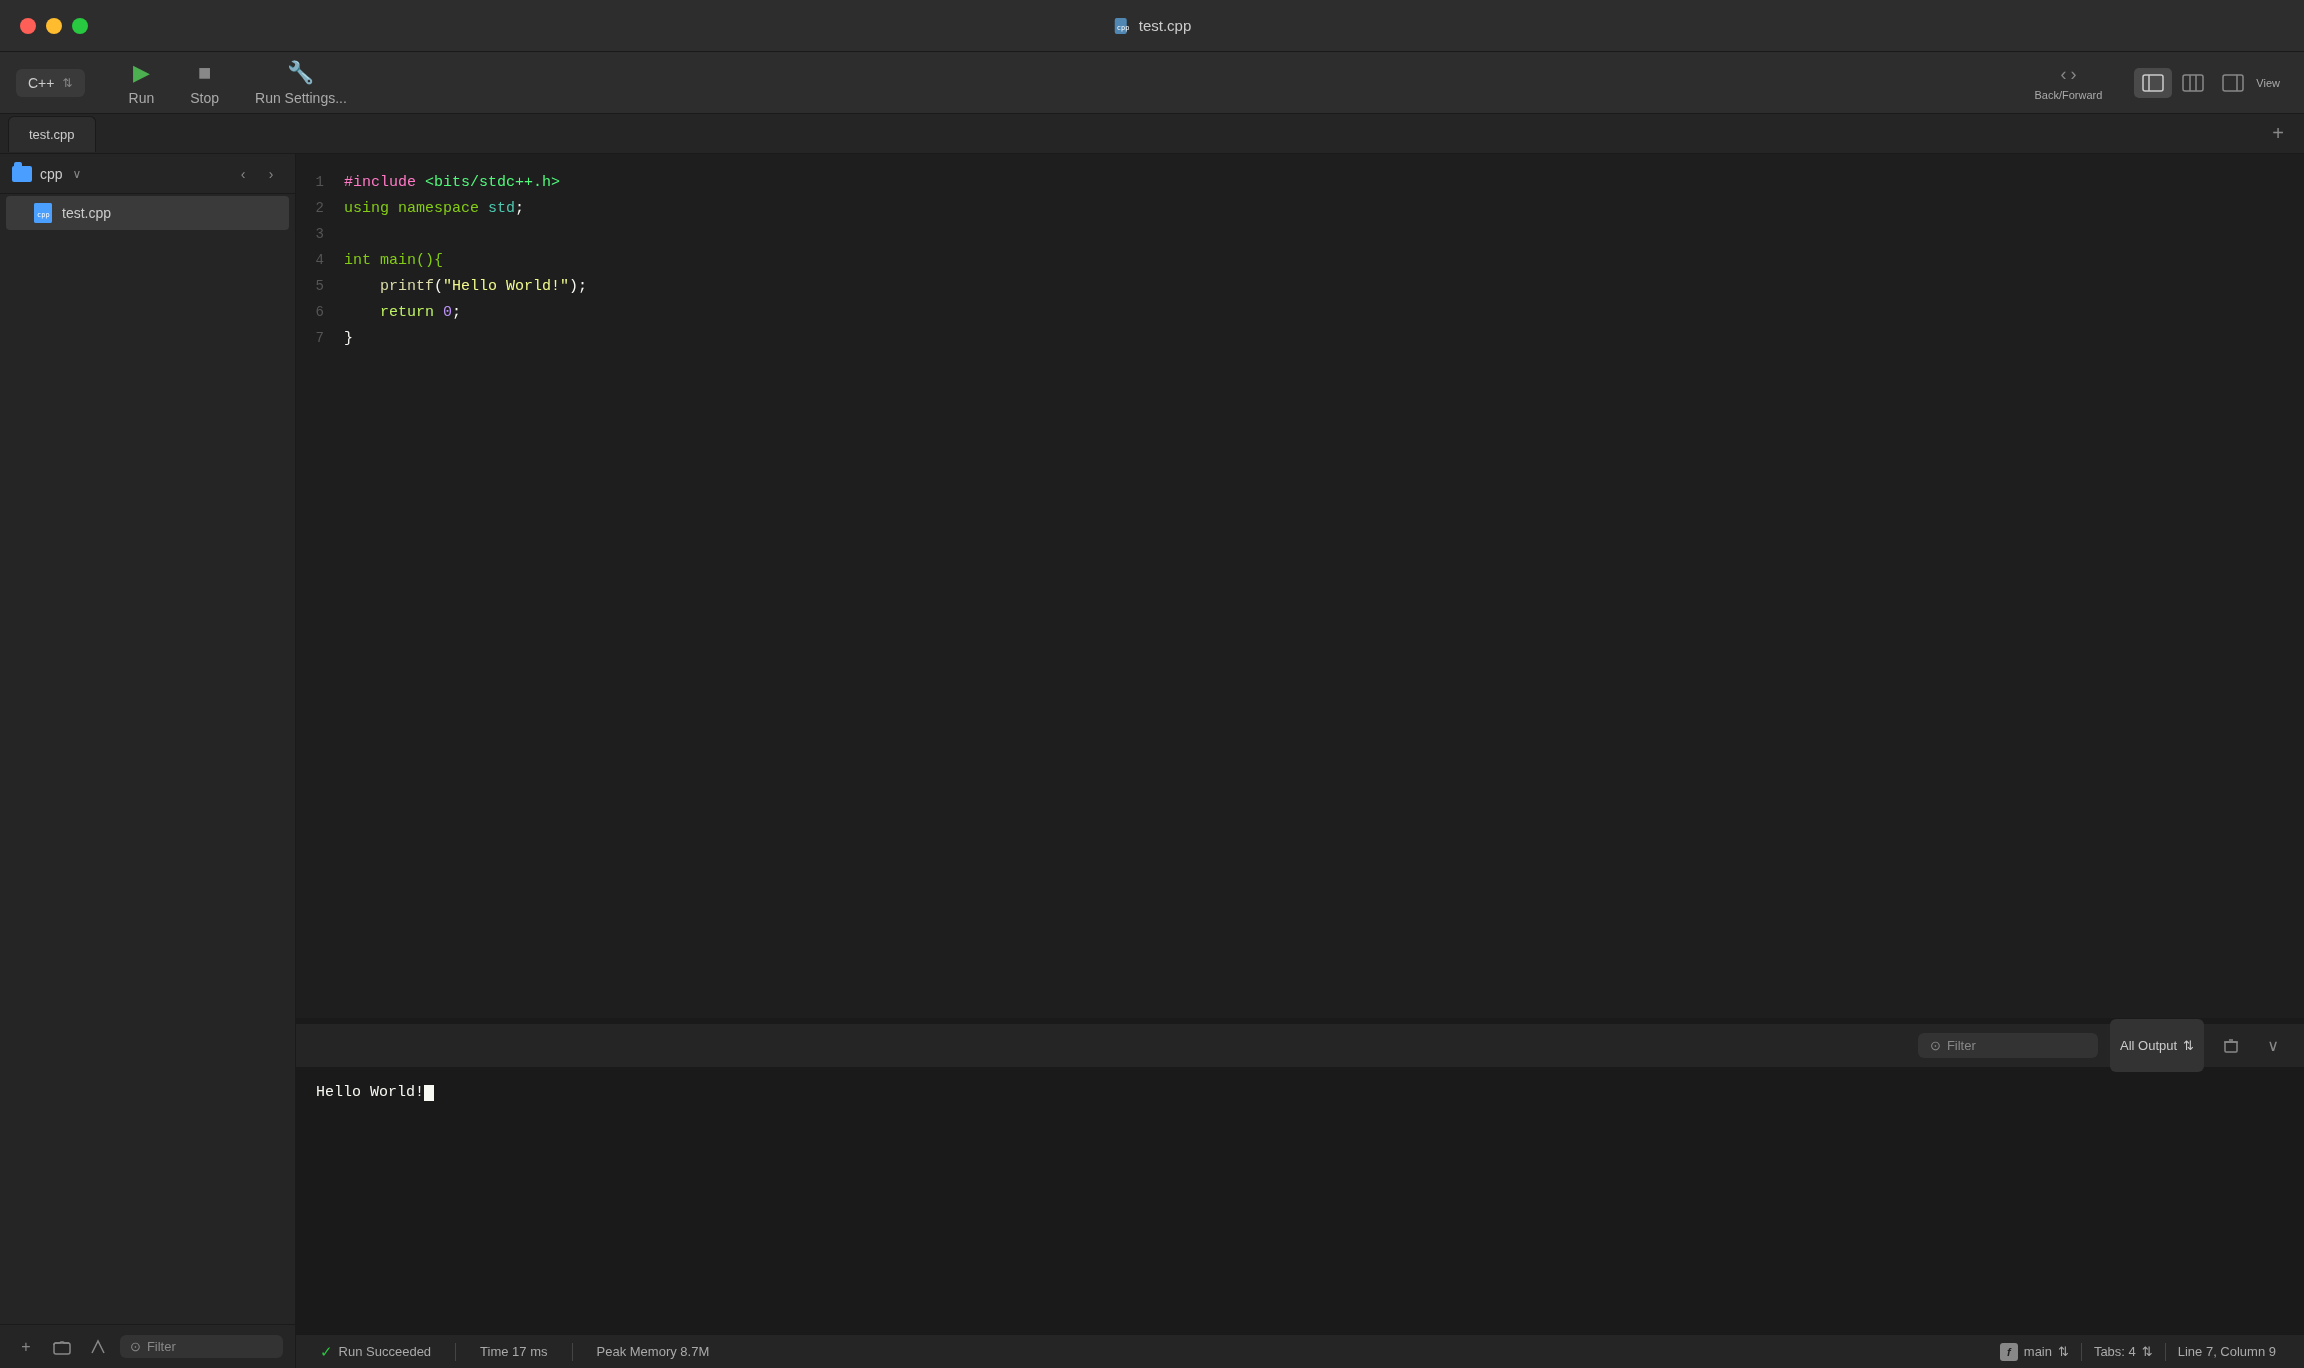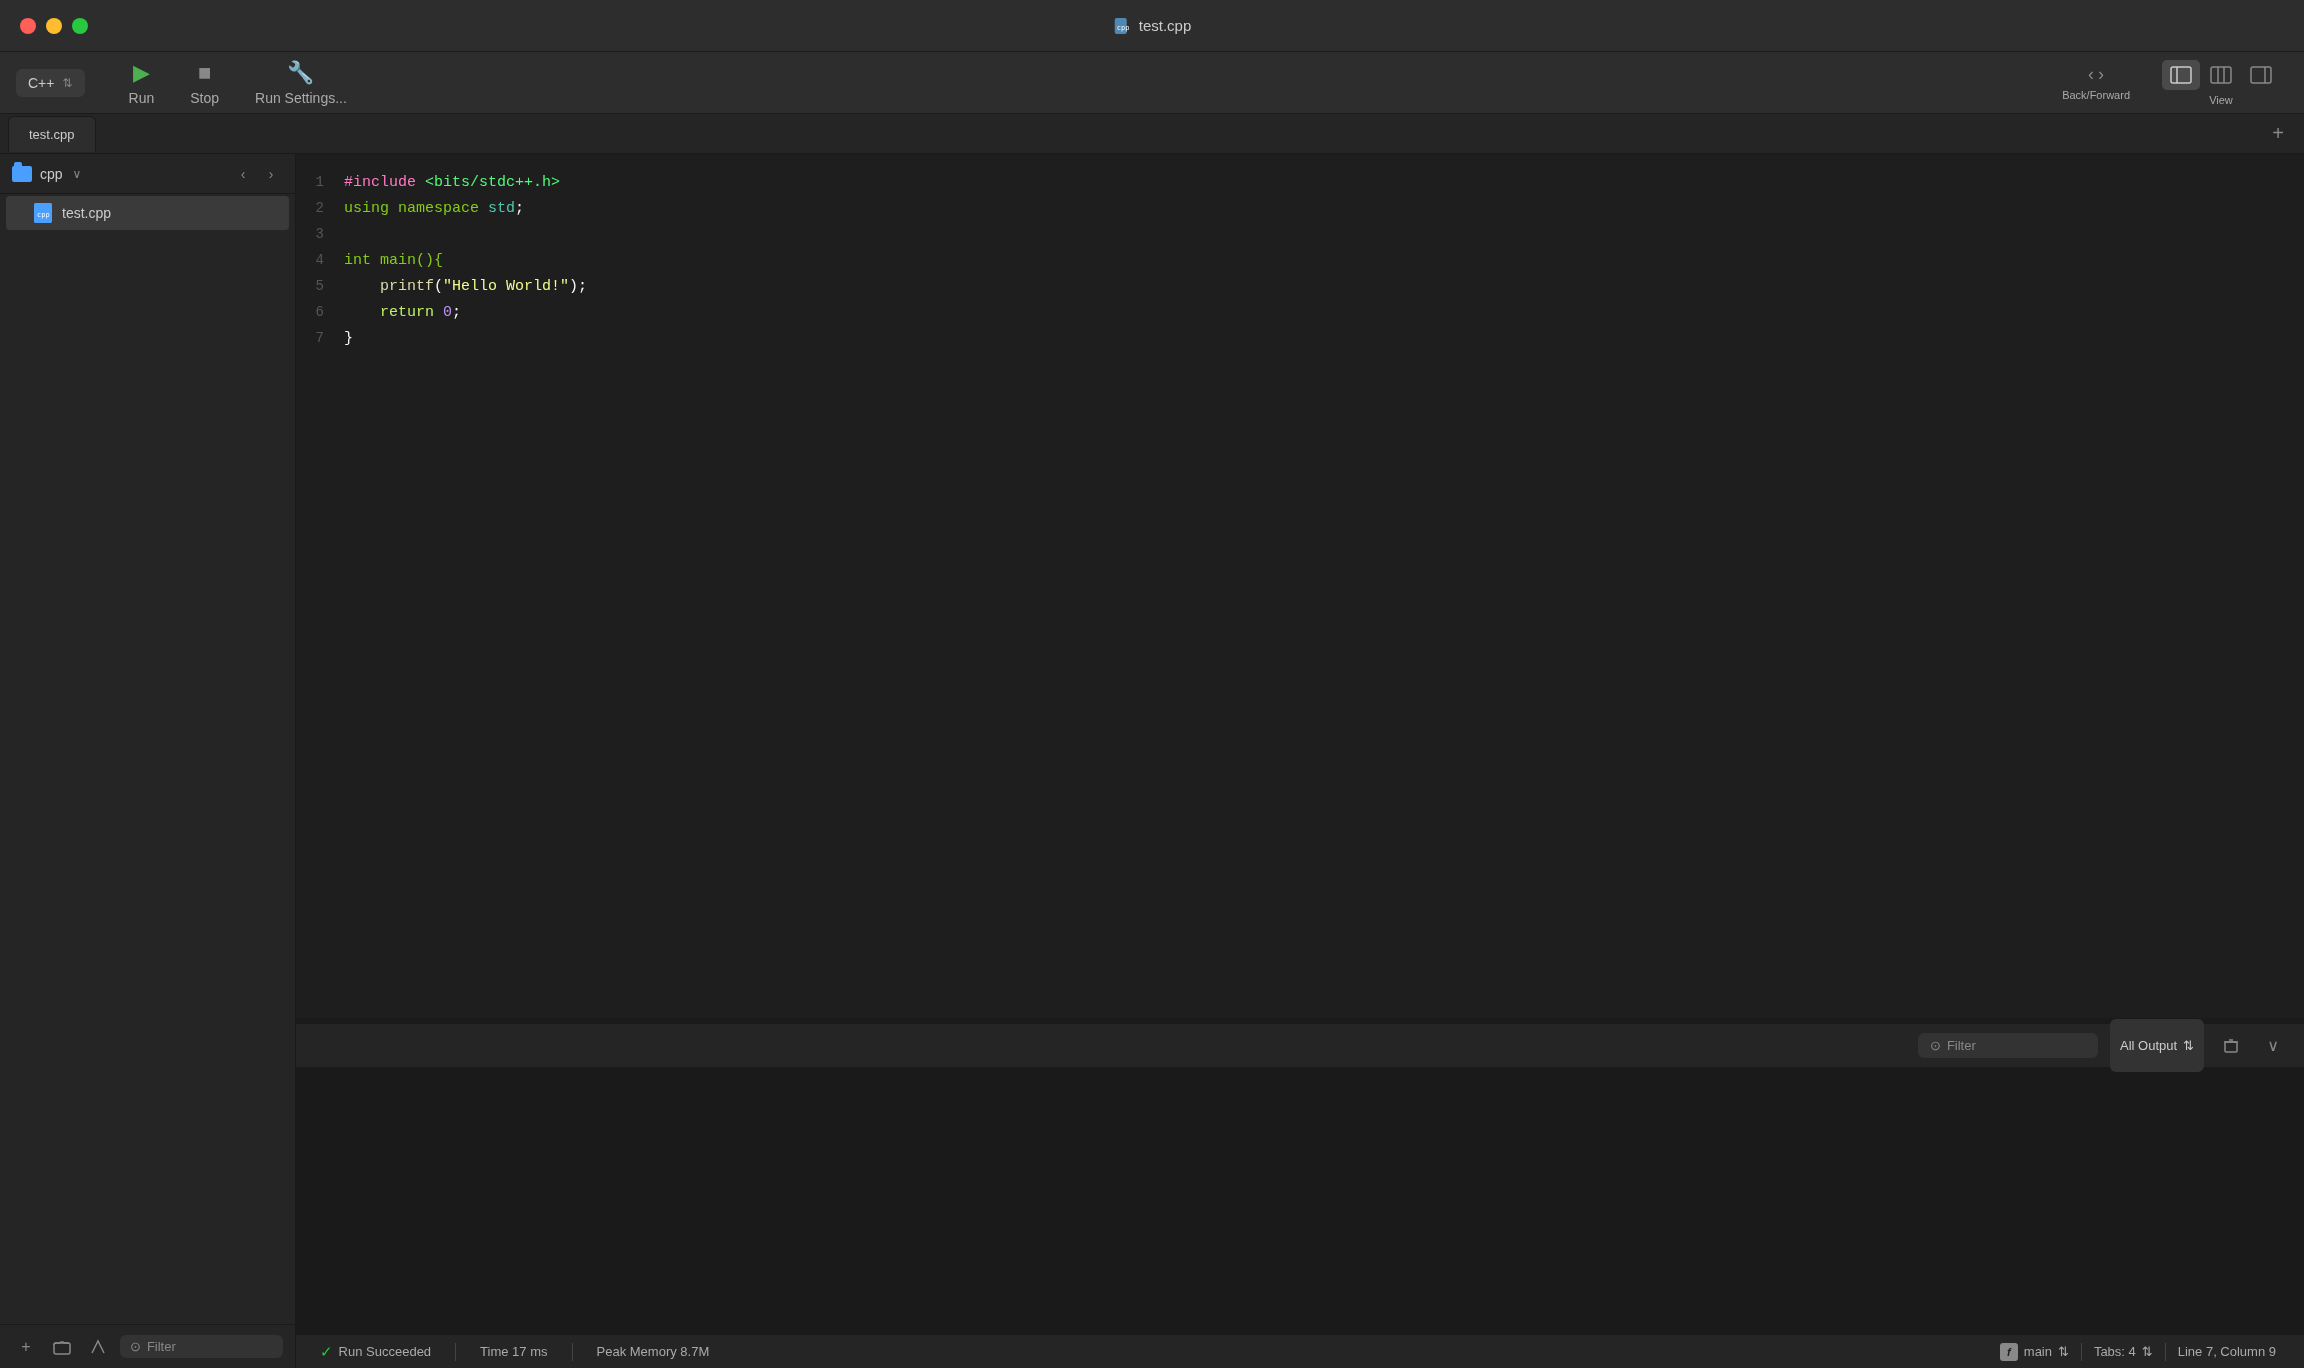--- a/index.html
+++ b/index.html
@@ -141,21 +141,21 @@
       justify-content: center;
       cursor: pointer;
       color: #ccc;
       font-size: 16px;
     }
     .view-btn.active {
       background: #4a4a4a;
     }
     .view-btn-wrap {
       display: flex;
-      flex-direction: column;
+      flex-direction: row;
       align-items: center;
       gap: 4px;
       padding: 4px 8px;
     }
     .view-btn-wrap .view-label {
       font-size: 11px;
       color: #aaa;
     }
 
     
@@ -696,20 +696,23 @@
           <svg width="16" height="16" viewBox="0 0 16 16">
             <rect x="2" y="4" width="12" height="10" rx="1" stroke="#888" stroke-width="1.5" fill="none"></rect>
             <line x1="1" y1="4" x2="15" y2="4" stroke="#888" stroke-width="1.5"></line>
             <line x1="6" y1="2" x2="10" y2="2" stroke="#888" stroke-width="1.5"></line>
           </svg>
         </div>
         <div class="output-icon-btn">
           <span>∨</span>
         </div>
       </div>
+      <div class="output-content">
+        <span>Hello World!</span><span class="output-cursor"></span>
+      </div>
     </div>
 
     <div class="statusbar">
       <div class="status-left">
         <div class="status-item">
           <span class="status-success">✓</span>
           <span>Run Succeeded</span>
         </div>
         <div class="status-divider"></div>
         <div class="status-item">

